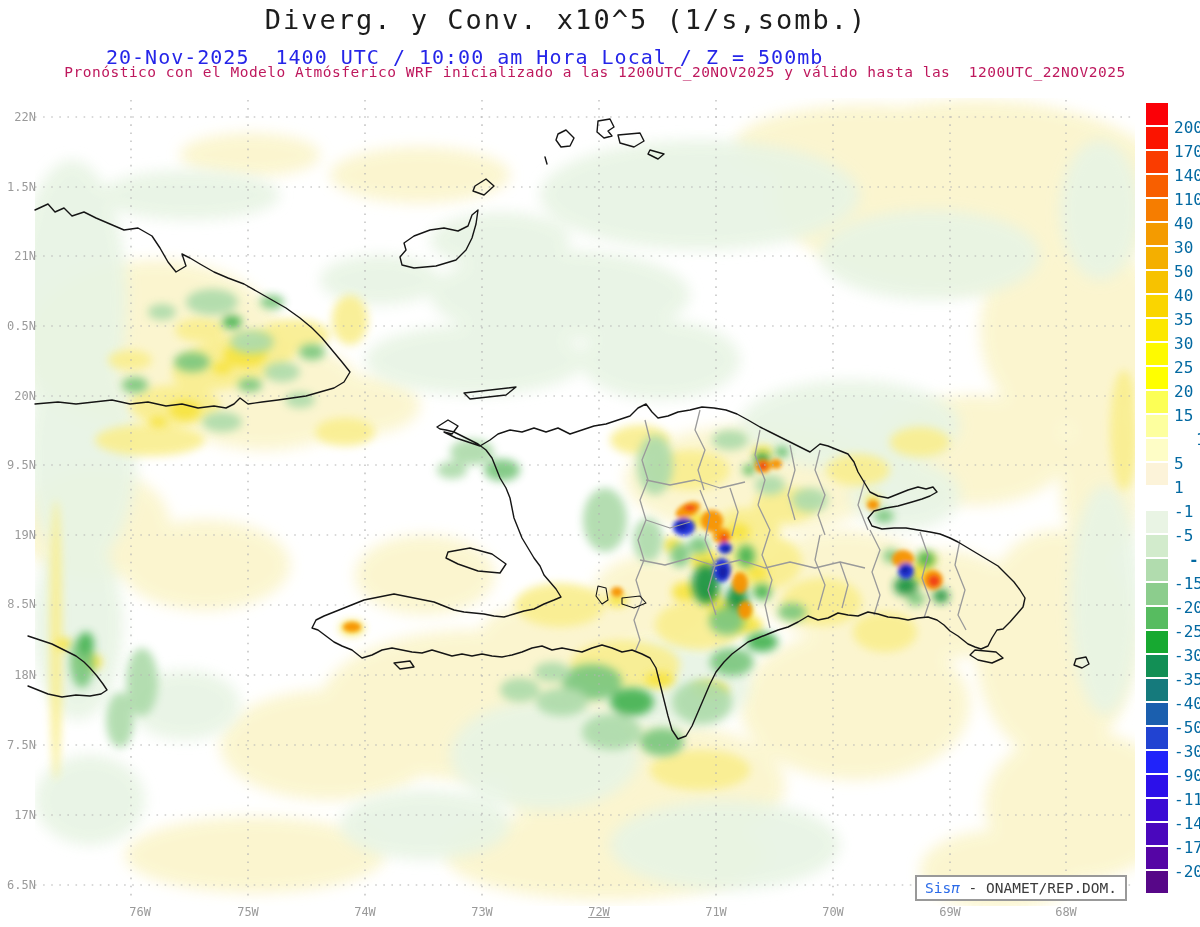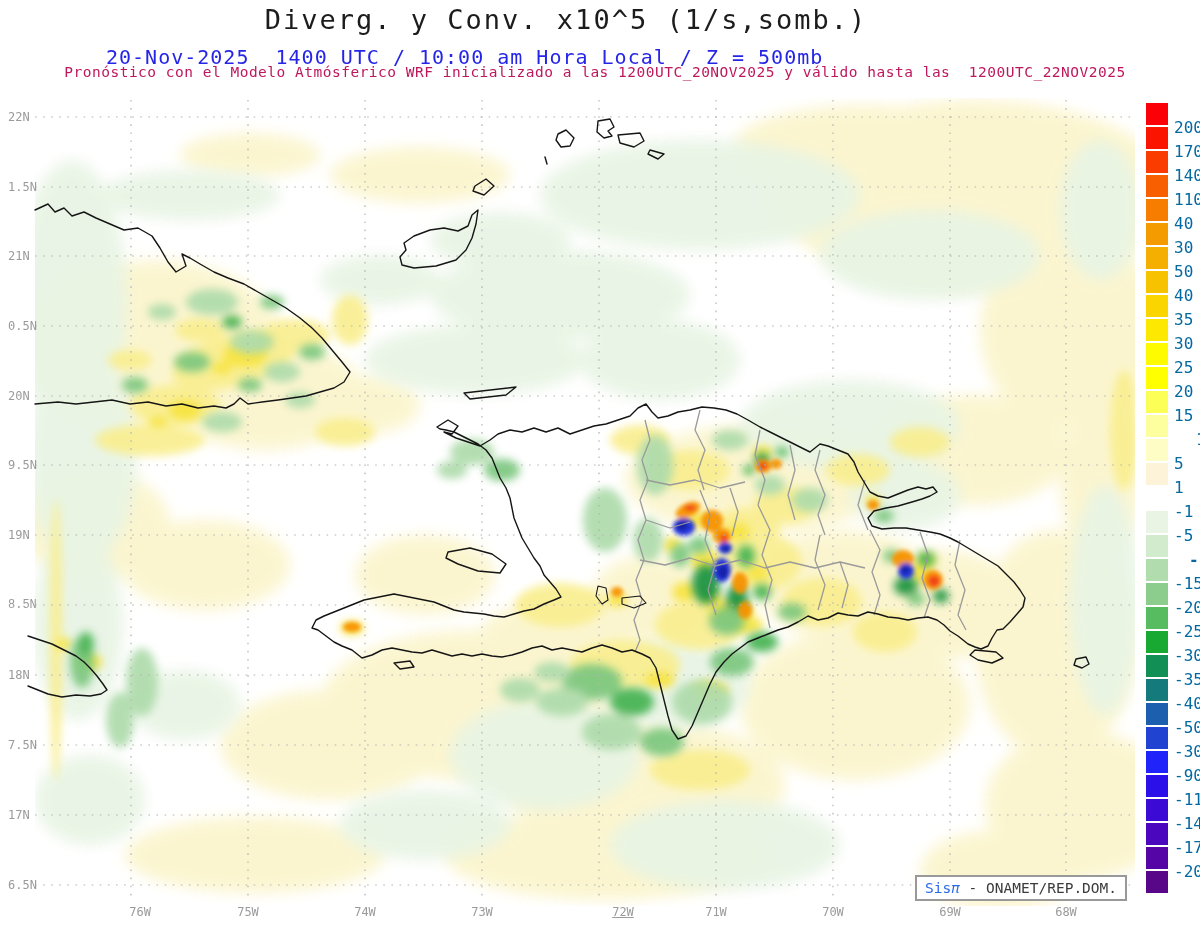--- a/index.html
+++ b/index.html
@@ -5,21 +5,21 @@
   html,body{margin:0;padding:0;background:#ffffff;}
   .stage{position:relative;width:1200px;height:927px;background:#fff;overflow:hidden;
          font-family:"DejaVu Sans Mono","Liberation Mono",monospace;}
   .hdr-title{position:absolute;top:4px;left:0;width:1132px;text-align:center;
              font-size:27px;letter-spacing:2px;color:#1c1c1c;white-space:pre;}
   .hdr-datetime{position:absolute;top:45px;left:58px;font-size:20px;letter-spacing:1px;
                 color:#2525e8;white-space:pre;margin-left:48px;}
   .hdr-model{position:absolute;top:64px;left:0;width:1190px;text-align:center;
              font-size:14.5px;letter-spacing:0.5px;color:#be185d;white-space:pre;}
   .axis-label{position:absolute;font-size:12px;color:#9a9a9a;white-space:nowrap;}
-  .lat{width:15px;text-align:right;transform:translateY(-7px);margin-left:8px;}
+  .lat{width:36px;text-align:right;transform:translateY(-7px);}
   .lon{width:40px;text-align:center;transform:translateX(-20px);}
   .cbar-seg{position:absolute;left:0;width:22px;}
   .cbar-label{position:absolute;font-size:16px;color:#0369a1;transform:translateY(-9px);white-space:nowrap;}
   .attribution{position:absolute;left:915px;top:875px;width:208px;height:22px;
                background:#fff;border:2px solid #999;display:flex;align-items:center;
                justify-content:center;font-size:14.5px;white-space:pre;}
   .attribution .brand{color:#2a6ae8;}
   .attribution .symbol{color:#2a6ae8;font-style:italic;}
   .attribution .org{color:#3c3c3c;}
   svg{position:absolute;left:0;top:0;}
@@ -318,21 +318,21 @@
       <div class="axis-label lat" style="left: 0px; top: 675px;">18N</div>
       <div class="axis-label lat" style="left: 0px; top: 745px;">7.5N</div>
       <div class="axis-label lat" style="left: 0px; top: 815px;">17N</div>
       <div class="axis-label lat" style="left: 0px; top: 885px;">6.5N</div>
     </div>
   <div id="lon-labels">
       <div class="axis-label lon" style="left: 131px; top: 905px; text-align: right;">76W</div>
       <div class="axis-label lon" style="left: 248px; top: 905px;">75W</div>
       <div class="axis-label lon" style="left: 365px; top: 905px;">74W</div>
       <div class="axis-label lon" style="left: 482px; top: 905px;">73W</div>
-      <div class="axis-label lon" style="left: 623px; top: 905px; text-decoration: underline;">72W</div>
+      <div class="axis-label lon" style="left: 599px; top: 905px; text-decoration: underline;">72W</div>
       <div class="axis-label lon" style="left: 716px; top: 905px;">71W</div>
       <div class="axis-label lon" style="left: 833px; top: 905px;">70W</div>
       <div class="axis-label lon" style="left: 950px; top: 905px;">69W</div>
       <div class="axis-label lon" style="left: 1066px; top: 905px;">68W</div>
     </div>
 
   <div id="colorbar" style="position:absolute;left:1146px;top:103px;width:22px;height:792px;">
       <div class="cbar-seg" style="top: 0px; height: 22px; background: rgb(251, 0, 7);"></div>
       <div class="cbar-seg" style="top: 24px; height: 22px; background: rgb(251, 20, 0);"></div>
       <div class="cbar-seg" style="top: 48px; height: 22px; background: rgb(250, 60, 0);"></div>

